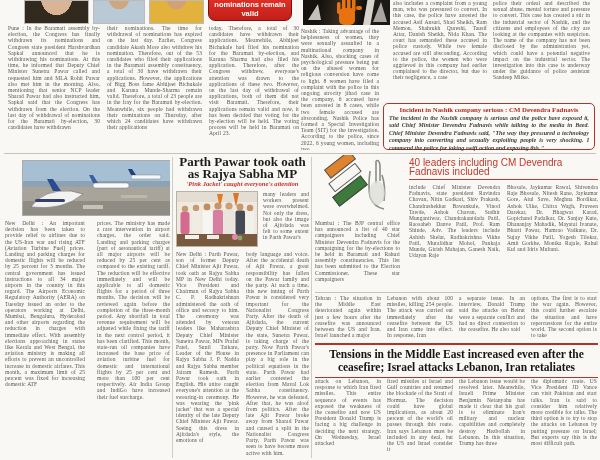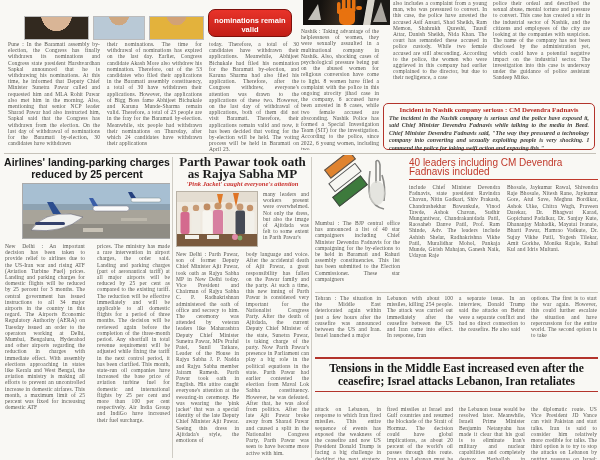--- a/index.html
+++ b/index.html
@@ -36,21 +36,21 @@
   .redbox-title{color:#b52c24;font-weight:bold;font-size:6.8px;line-height:8px;text-align:center;}
   .redbox-body{color:#403f3b;font-weight:bold;font-style:italic;font-size:6px;line-height:7.4px;
                text-align:justify;margin-top:1px;}
   .colflex{display:flex;}
 </style>
 </head>
 <body>
 
 <div class="page">
 
-  <div class="abs" style="left:6px;top:16px;width:293px;height:136px;">
+  <div class="abs" style="left:6px;top:0;width:293px;height:136px;">
     <div class="photos abs" style="left:18px;top:0;">
       <div class="photo" style="width:63px;background:
         radial-gradient(ellipse 26px 30px at 50% -4px,#d9b596 0 60%,#32291f 61%);background-color:#8d8579;"></div>
       <div class="photo" style="width:50px;background:
         radial-gradient(ellipse 20px 26px at 50% -6px,#cfa77f 0 55%,#b9c9d6 56%);background-color:#c3d1dc;"></div>
       <div class="photo" style="width:53px;background:
         radial-gradient(ellipse 20px 26px at 50% -6px,#d2a276 0 55%,#e3b23c 56%);background-color:#dda92f;"></div>
     </div>
     <div class="badge abs" style="left:202px;top:-7px;width:84px;height:28px;">nominations remain valid</div>
     <div class="colflex abs" style="left:2px;top:25px;width:291px;height:126px;justify-content:space-between;">
@@ -83,21 +83,20 @@
       <div class="redbox-title">Incident in Nashik company serious : CM Devendra Fadnavis</div>
       <div class="redbox-body">The incident in the Nashik company is serious and the police have exposed it, said Chief Minister Devendra Fadnavis while talking to the media in Beed. Chief Minister Devendra Fadnavis said, "The way they pressured a technology company into converting and sexually exploiting people is very shocking. I commend the police for taking swift action and exposing this."</div>
     </div>
   </div>
 
   <div class="hline" style="left:4px;top:153px;width:592px;"></div>
   <div class="vline" style="left:172px;top:157px;height:301px;"></div>
   <div class="vline" style="left:311px;top:157px;height:301px;"></div>
 
   <div class="abs" style="left:4px;top:157px;width:166px;height:301px;overflow:hidden;">
-    <div class="hl-sans-bold">Airlines' landing-parking charges reduced by 25 percent</div>
     <div style="margin:3px 0 4px 18px;width:147px;height:54px;border:0.5px solid #aaa;overflow:hidden;">
       <svg width="147" height="54" viewBox="0 0 147 54">
         <rect width="147" height="30" fill="#a7bfd2"></rect>
         <rect y="20" width="147" height="6" fill="#8da2b2"></rect>
         <rect y="26" width="147" height="28" fill="#a8a49a"></rect>
         <rect y="40" width="147" height="14" fill="#8f8c84"></rect>
 
         <path d="M8,46 Q20,28 48,30 L60,33 Q40,50 8,46 Z" fill="#f2f2f0" stroke="#667" stroke-width="0.6"></path>
         <path d="M30,30 L24,18 L30,18 L38,30 Z" fill="#2b4d8f"></path>
         <rect x="12" y="38" width="30" height="3" rx="1.5" fill="#33406b"></rect>
@@ -190,21 +189,21 @@
 
   <div class="hline" style="left:315px;top:292px;width:283px;"></div>
 
   <div class="abs" style="left:315px;top:295px;width:283px;height:165px;overflow:hidden;">
     <div class="colflex" style="gap:6px;height:48px;overflow:hidden;">
       <div class="body-txt" style="width:66px;">Tehran : The situation in the Middle East deteriorated again within just a few hours after the ceasefire was announced between the US and Iran. Israel launched a major</div>
       <div class="body-txt" style="width:66px;">Lebanon with about 100 missiles, killing 254 people. The attack was carried out immediately after the ceasefire between the US and Iran came into effect. In response, Iran</div>
       <div class="body-txt" style="width:66px;">a separate issue. In an interview, Donald Trump said the attacks on Beirut were a separate conflict and had no direct connection to the ceasefire. He also said</div>
       <div class="body-txt" style="width:66px;">options. The first is to start the war again. However, this could further escalate the situation and have repercussions for the entire world. The second option is to take</div>
     </div>
-    <div style="margin:14px 0;">
+    <div style="margin:0 0;">
       <div class="redrule"></div>
       <div class="hl-mideast">Tensions in the Middle East increased even after the ceasefire; Israel attacks Lebanon, Iran retaliates</div>
       <div class="redrule"></div>
     </div>
     <div class="colflex" style="gap:6px;height:86px;overflow:hidden;">
       <div class="body-txt" style="width:66px;">attack on Lebanon, in response to which Iran fired missiles. This entire sequence of events has exposed the weakness of the ceasefire and now US President Donald Trump is facing a big challenge in deciding the next strategy. On Wednesday, Israel attacked</div>
       <div class="body-txt" style="width:66px;">fired missiles at Israel and Gulf countries and resumed the blockade of the Strait of Hormuz. The decision could have global implications, as about 20 percent of the world's oil passes through this route. Iran says Lebanon must be included in any deal, but the US and Israel consider it</div>
       <div class="body-txt" style="width:66px;">the Lebanon issue would be resolved later. Meanwhile, Israeli Prime Minister Benjamin Netanyahu has made it clear that his goal is to eliminate Iran's military and nuclear capabilities and completely destroy Hezbollah in Lebanon. In this situation, Trump has three</div>
       <div class="body-txt" style="width:66px;">the diplomatic route. US Vice President JD Vance can visit Pakistan and start talks. Iran is said to consider him relatively more credible for talks. The third option is to try to stop the attacks on Lebanon by putting pressure on Israel; But experts say this is the most difficult path.</div>
     </div>

